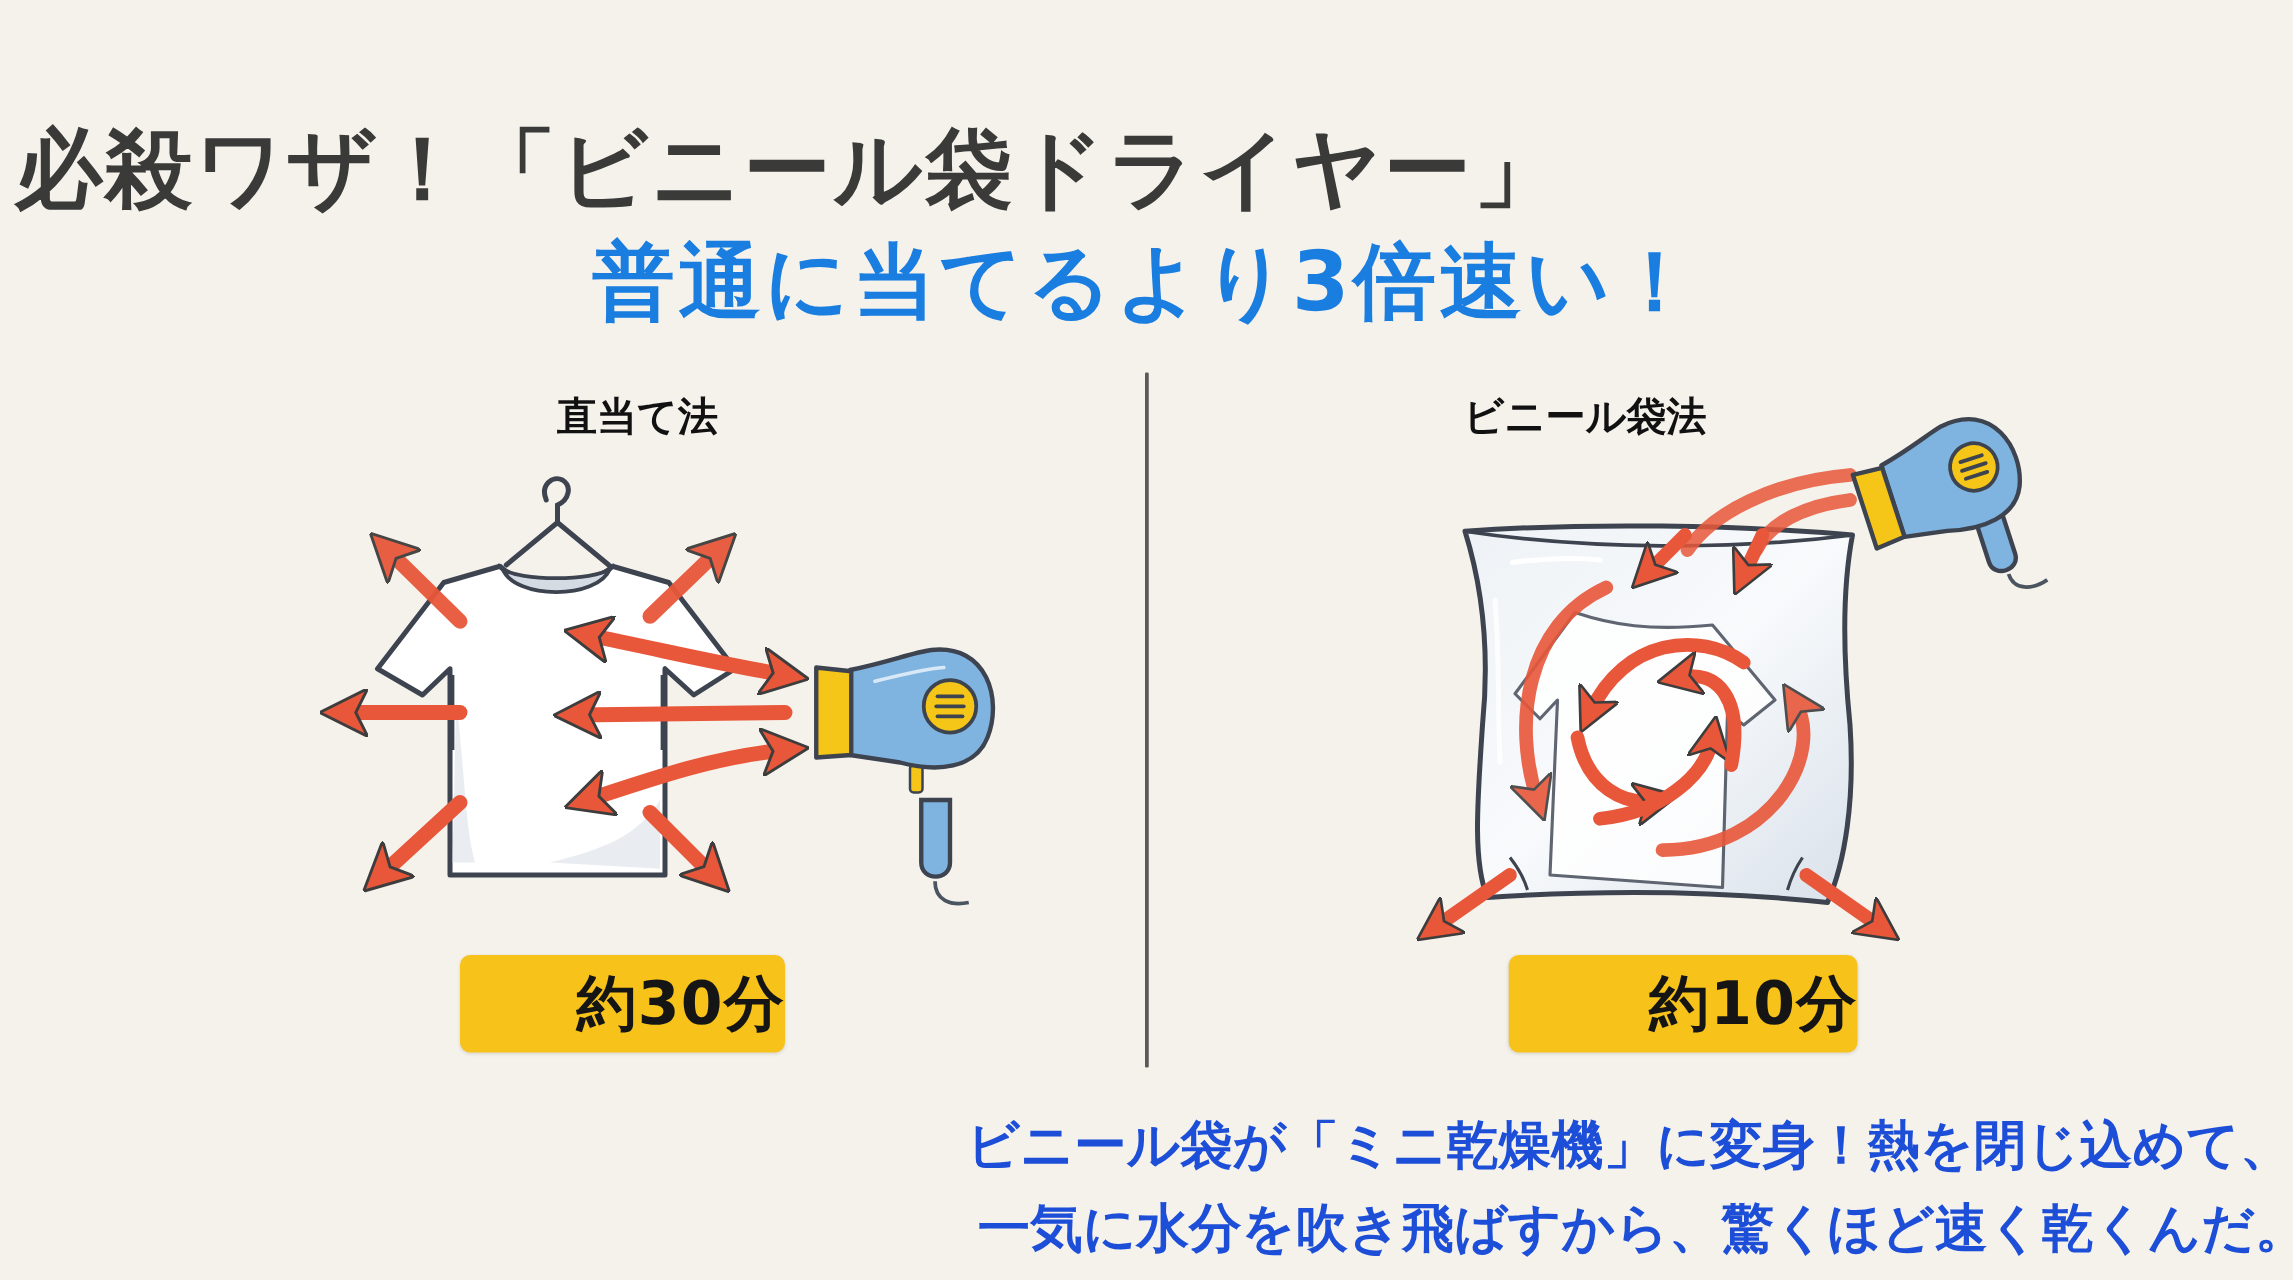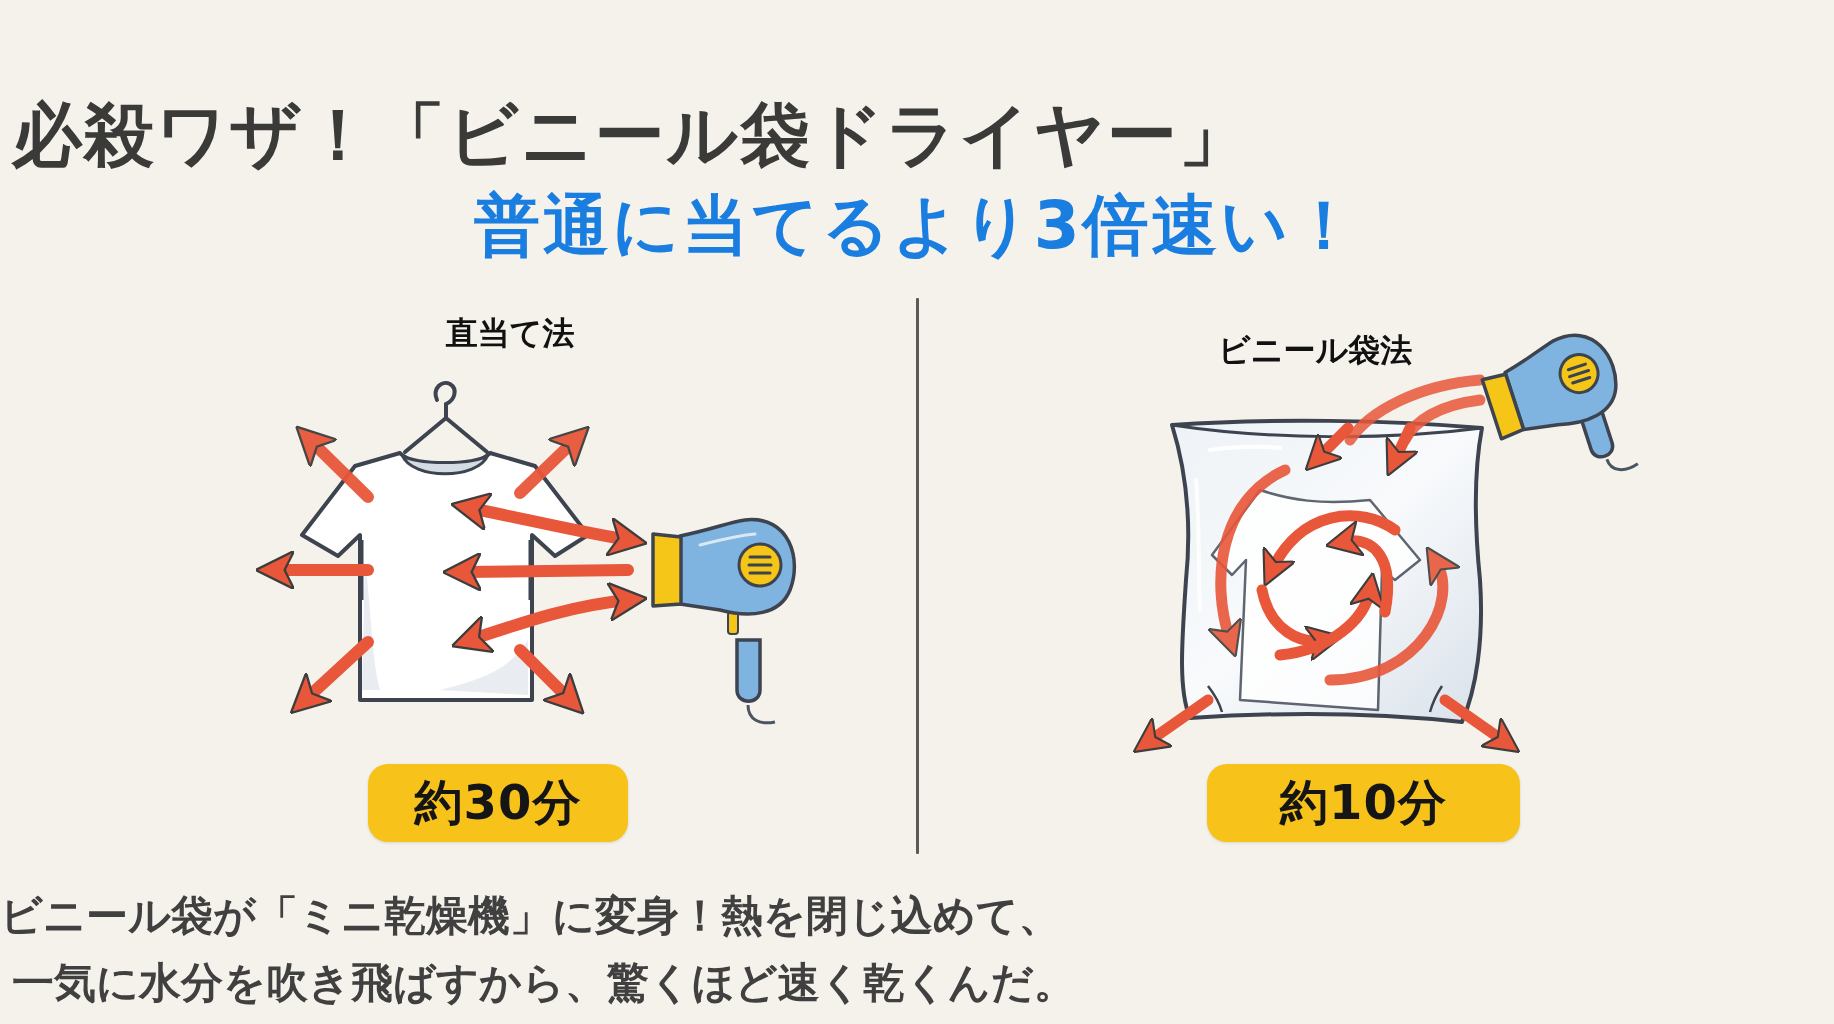--- a/index.html
+++ b/index.html
@@ -44,36 +44,36 @@
       white-space: nowrap;
       text-align: center;
     }
     .divider {
       left: 916px; top: 298px; width: 3px; height: 556px;
       background: #5a5a5a;
       border-radius: 1px;
     }
     .badge {
       background: #f7c21a;
-      border-radius: 20px;
+      border-radius: 8px;
       box-shadow: 0 1px 3px rgba(0,0,0,0.12);
       display: flex;
       align-items: center;
-      justify-content: center;
+      justify-content: flex-end;
       font-size: 48px;
       font-weight: bold;
       color: #151515;
       letter-spacing: 1px;
     }
     .caption {
       left: 0; width: 1834px;
-      text-align: left;
+      text-align: right;
       font-size: 42px;
       font-weight: bold;
-      color: #404040;
+      color: #1d4ed8;
       line-height: 62px;
       white-space: nowrap;
     }
     svg { overflow: visible; }
   </style>
 </head>
 <body>
 
 <div class="abs title">必殺ワザ！「ビニール袋ドライヤー」</div>
 <div class="abs subtitle">普通に当てるより3倍速い！</div>
@@ -164,25 +164,25 @@
     <rect x="-2" y="-16" width="9" height="20" rx="3" fill="#f5c518" stroke="#3d4450" stroke-width="2"></rect>
     <path d="M-50,-40 C-25,-45 -8,-52 5,-55 C50,-62 62,-18 50,10 C40,32 12,34 -16,26 L-50,20 Z" fill="#7fb3e0" stroke="#3d4450" stroke-width="3.5" stroke-linejoin="round"></path>
     <path d="M-74,-40 L-50,-38 L-50,20 L-74,22 Z" fill="#f5c518" stroke="#3d4450" stroke-width="3.5" stroke-linejoin="round"></path>
     <circle cx="20" cy="-16" r="19" fill="#f5c518" stroke="#3d4450" stroke-width="3"></circle>
     <line x1="11" y1="-23" x2="29" y2="-23" stroke="#3d4450" stroke-width="3" stroke-linecap="round"></line>
     <line x1="10" y1="-16" x2="30" y2="-16" stroke="#3d4450" stroke-width="3" stroke-linecap="round"></line>
     <line x1="11" y1="-9" x2="29" y2="-9" stroke="#3d4450" stroke-width="3" stroke-linecap="round"></line>
   </g>
 </svg>
 
-<div class="abs col-heading" style="left:1155px; top:305px; width:320px;margin-top:17px;">ビニール袋法</div>
+<div class="abs col-heading" style="left:1108px; top:305px; width:320px;">ビニール袋法</div>
 
 <div class="abs divider"></div>
 
 <div class="abs badge" style="left:368px; top:764px; width:260px; height:78px;">
   <span>約30分</span>
 </div>
-<div class="abs badge" style="left:1207px; top:764px; width:313px; height:78px;">
+<div class="abs badge" style="left:1207px; top:764px; width:279px; height:78px;">
   <span>約10分</span>
 </div>
 
 <div class="abs caption" style="top:885px;">ビニール袋が「ミニ乾燥機」に変身！熱を閉じ込めて、</div>
 <div class="abs caption" style="top:952px;padding-left:12px;">一気に水分を吹き飛ばすから、驚くほど速く乾くんだ。</div>
 
 </body></html>

